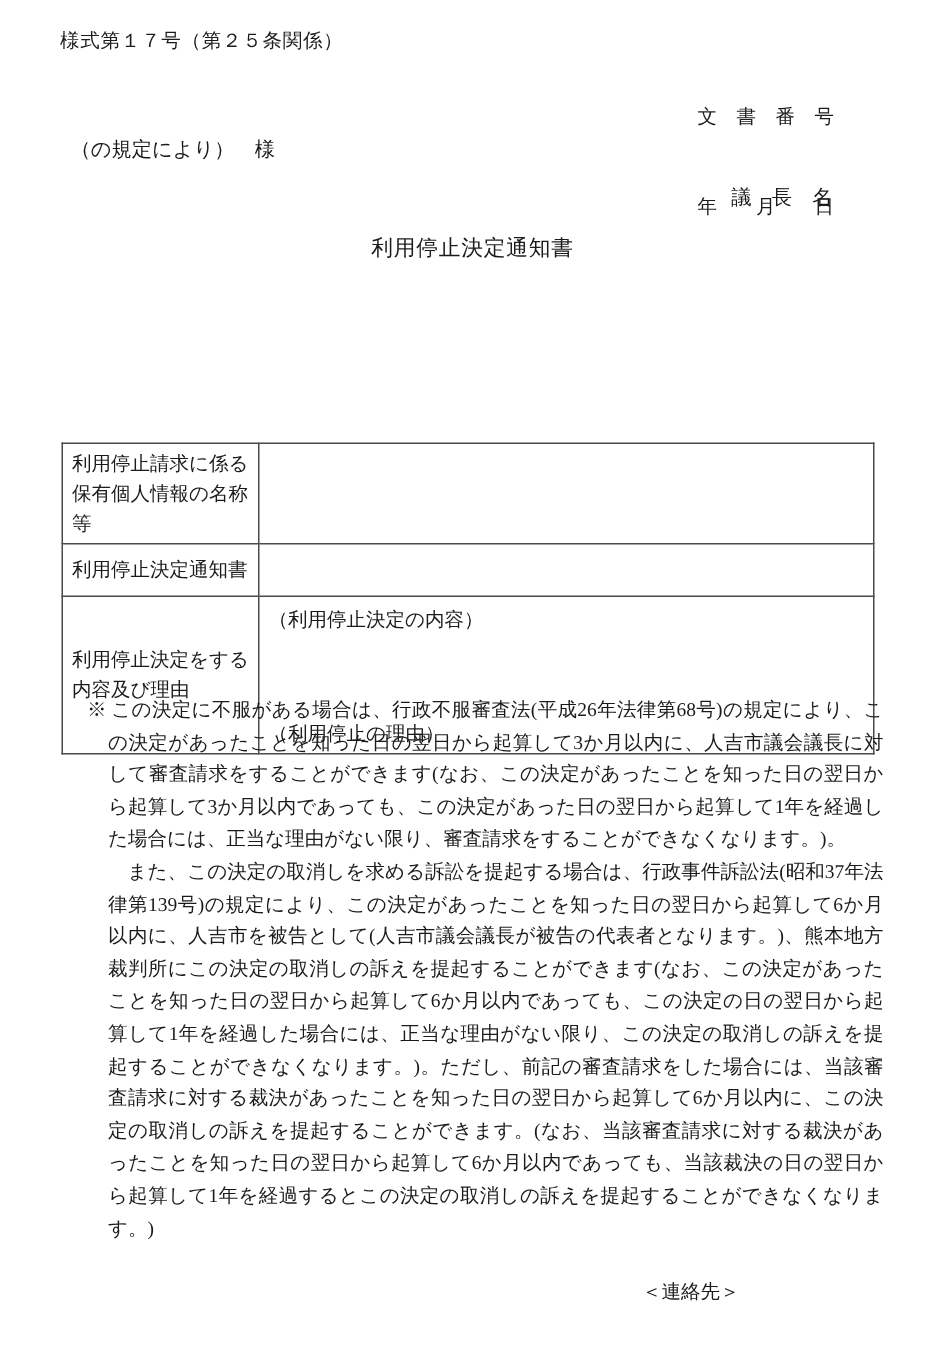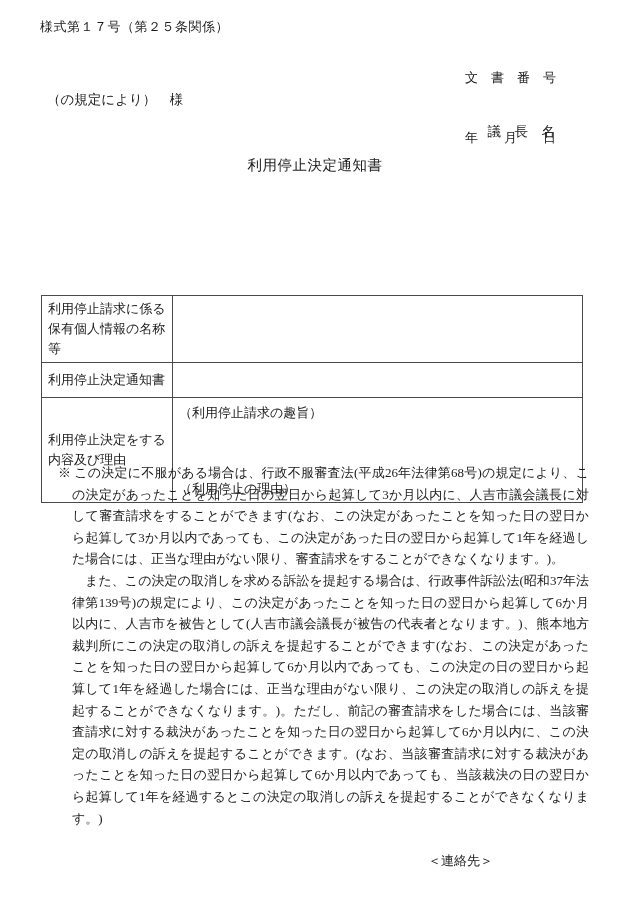--- a/index.html
+++ b/index.html
@@ -153,21 +153,21 @@
         <td class="cell-label">利用停止請求に係る保有個人情報の名称等</td>
         <td class="cell-value"></td>
       </tr>
       <tr class="row-intent">
         <td class="cell-label">利用停止決定通知書</td>
         <td class="cell-value"></td>
       </tr>
       <tr class="row-detail">
         <td class="cell-label">利用停止決定をする内容及び理由</td>
         <td class="cell-value">
-          <div class="value-content">（利用停止請求の趣旨）</div>
+          <div class="value-content">（利用停止決定の内容）</div>
           <div class="value-reason">（利用停止の理由）</div>
         </td>
       </tr>
     </tbody>
   </table>
 
   <div class="note">
     <p class="note-p1"><span class="note-marker">※</span><span>この決定に不服がある場合は、行政不服審査法(平成26年法律第68号)の規定により、この決定があったことを知った日の翌日から起算して3か月以内に、人吉市議会議長に対して審査請求をすることができます(なお、この決定があったことを知った日の翌日から起算して3か月以内であっても、この決定があった日の翌日から起算して1年を経過した場合には、正当な理由がない限り、審査請求をすることができなくなります。)。</span></p>
     <p class="note-p2">　また、この決定の取消しを求める訴訟を提起する場合は、行政事件訴訟法(昭和37年法律第139号)の規定により、この決定があったことを知った日の翌日から起算して6か月以内に、人吉市を被告として(人吉市議会議長が被告の代表者となります。)、熊本地方裁判所にこの決定の取消しの訴えを提起することができます(なお、この決定があったことを知った日の翌日から起算して6か月以内であっても、この決定の日の翌日から起算して1年を経過した場合には、正当な理由がない限り、この決定の取消しの訴えを提起することができなくなります。)。ただし、前記の審査請求をした場合には、当該審査請求に対する裁決があったことを知った日の翌日から起算して6か月以内に、この決定の取消しの訴えを提起することができます。(なお、当該審査請求に対する裁決があったことを知った日の翌日から起算して6か月以内であっても、当該裁決の日の翌日から起算して1年を経過するとこの決定の取消しの訴えを提起することができなくなります。)</p>
   </div>

